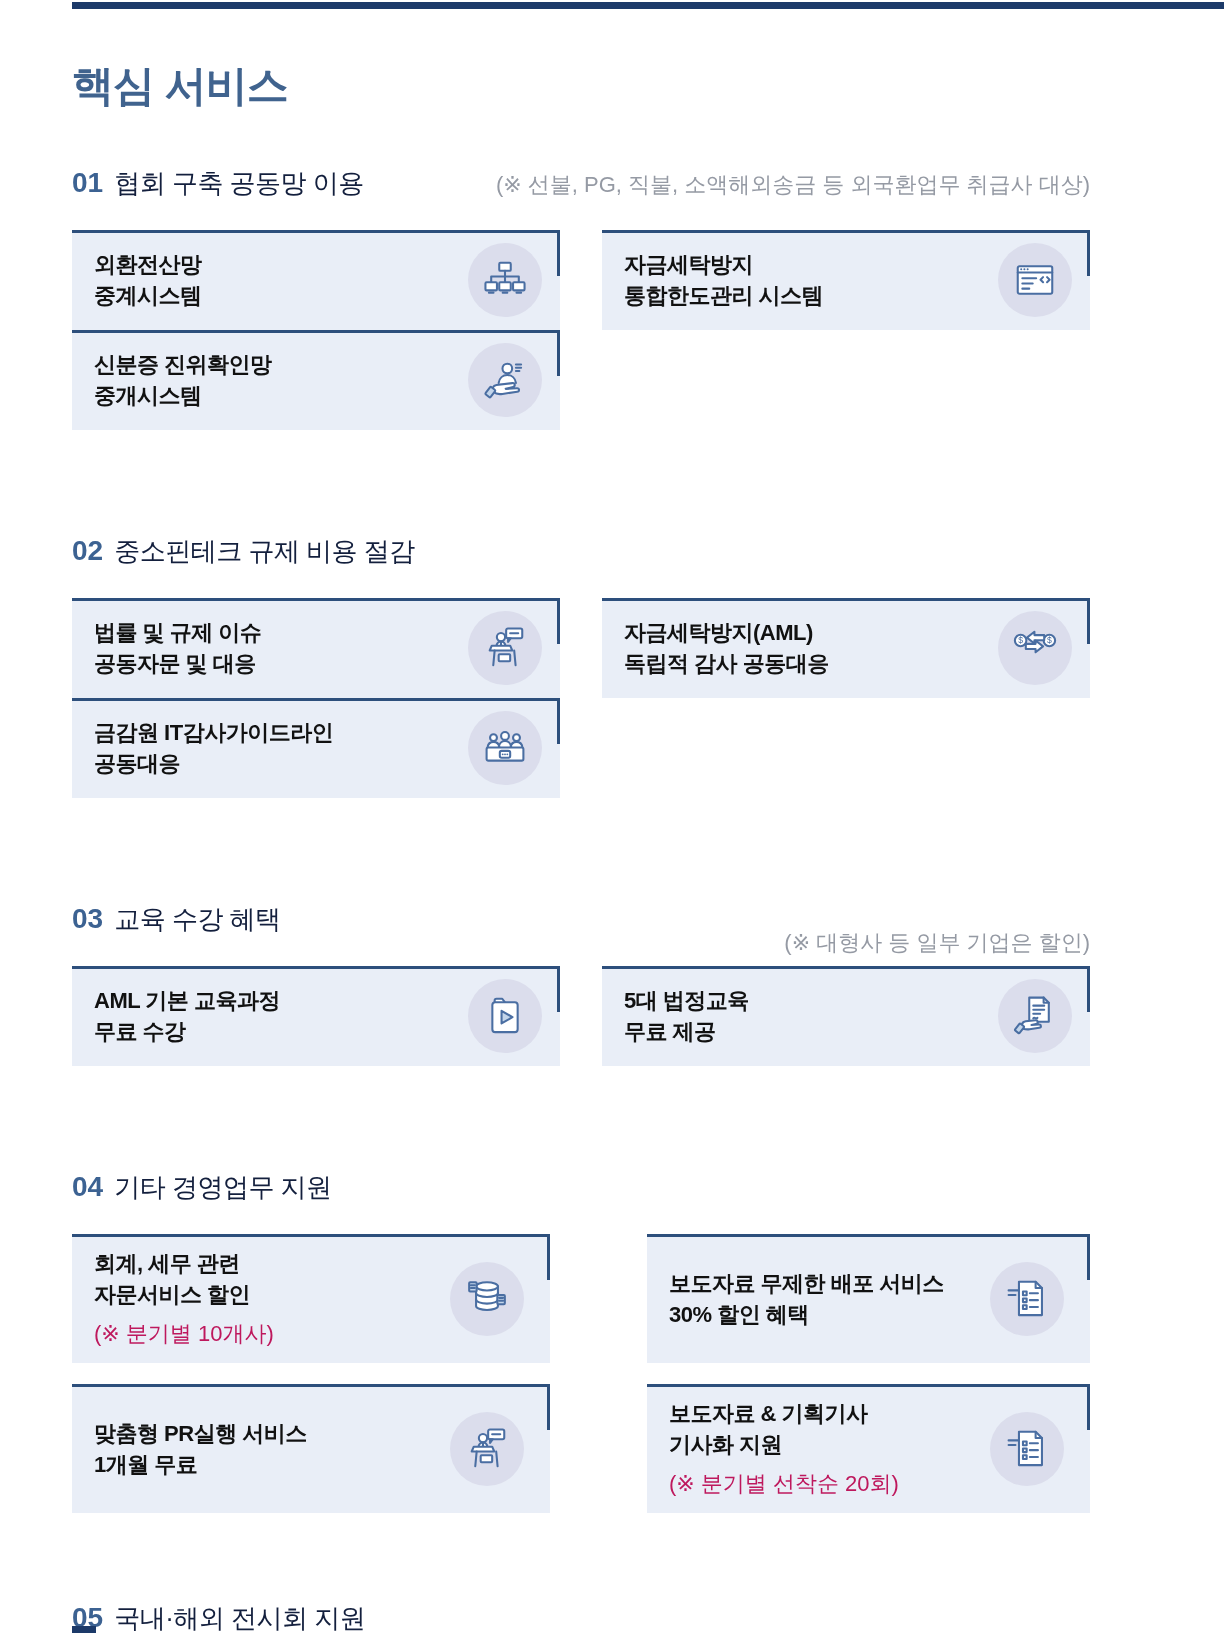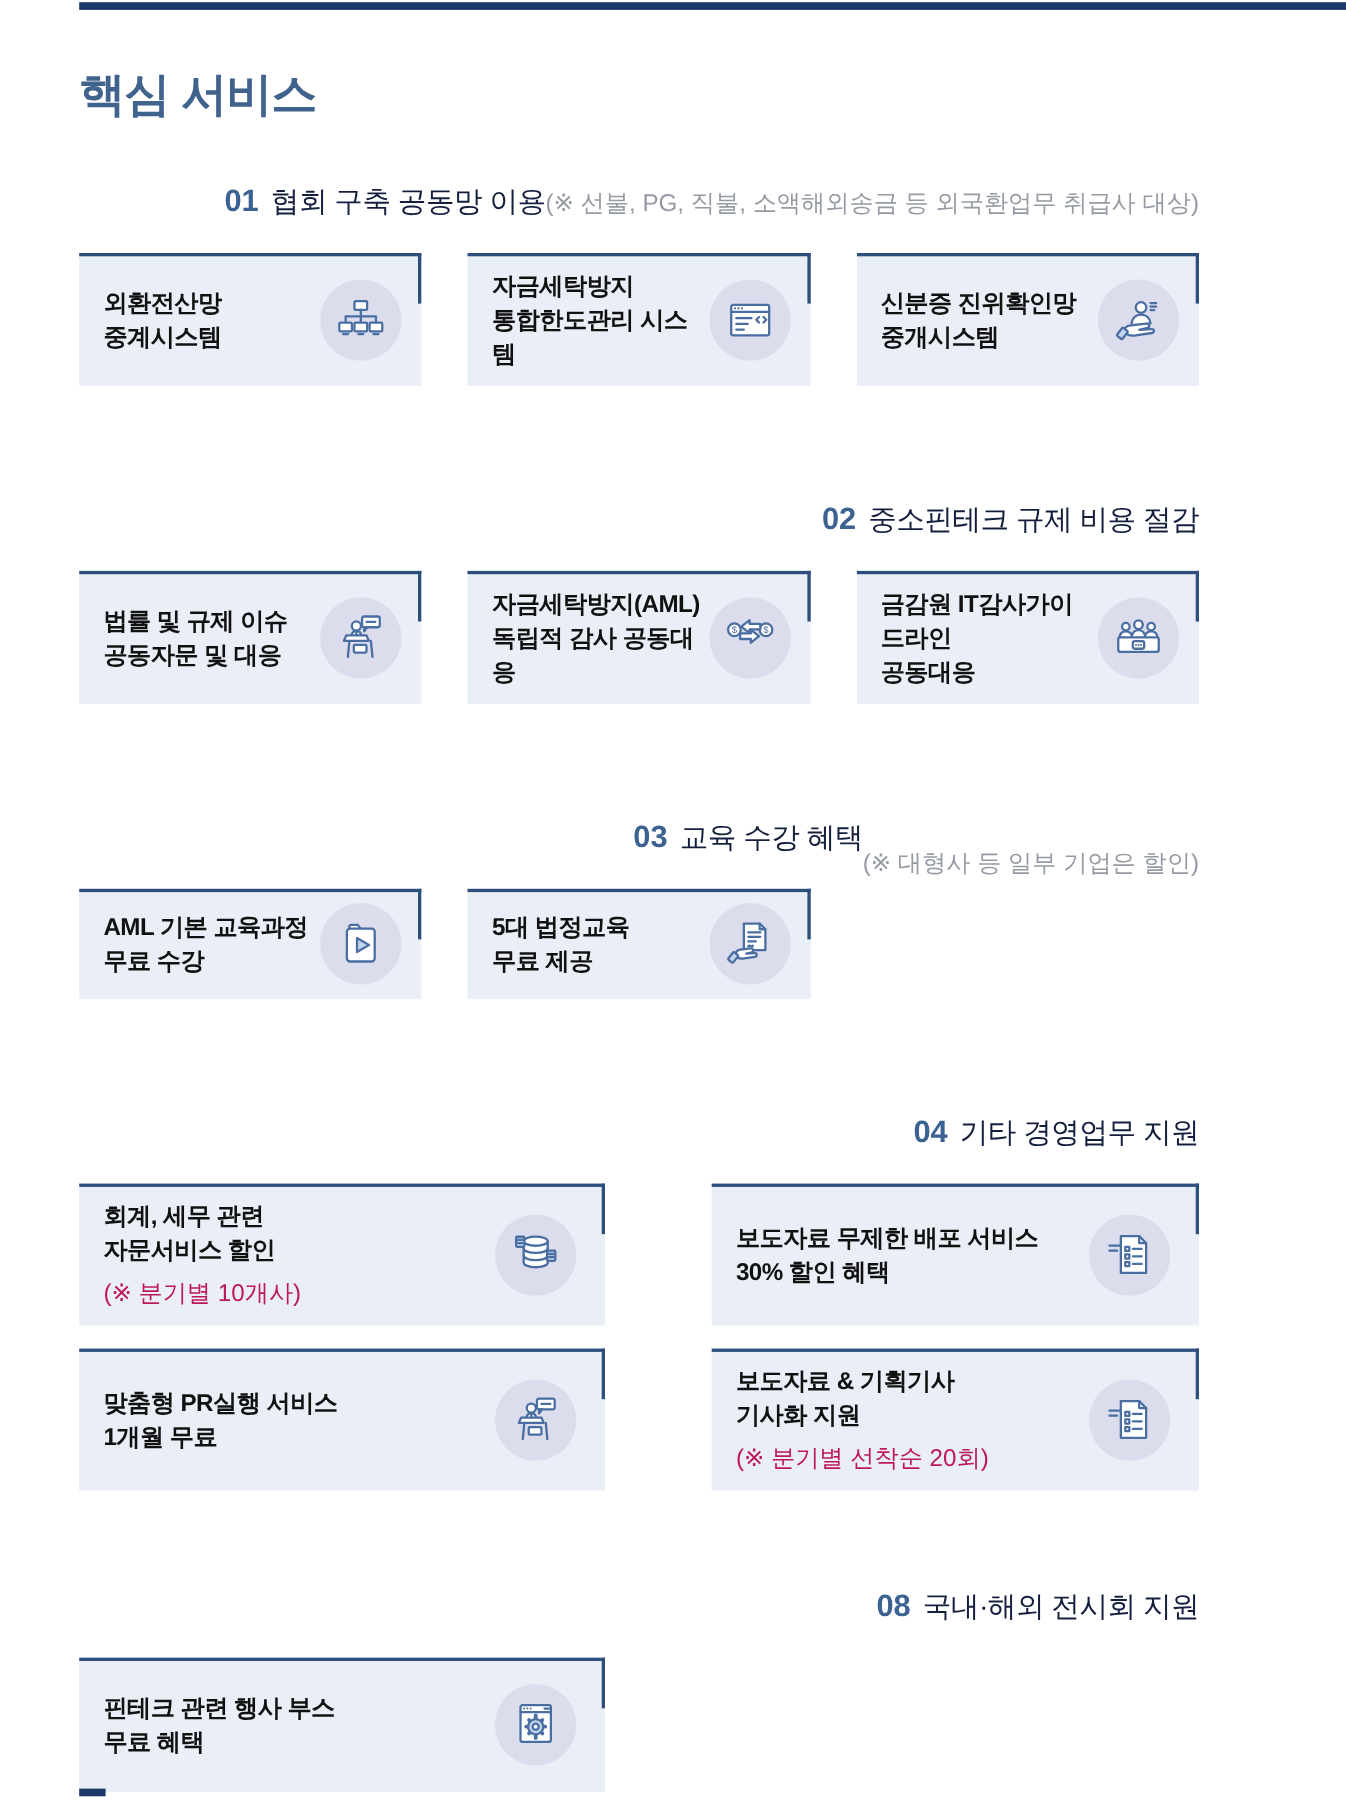--- a/index.html
+++ b/index.html
@@ -18,28 +18,28 @@
     width:1224px;height:1638px;background:#ffffff;position:relative;overflow:hidden;
     font-family:"Liberation Sans","DejaVu Sans",sans-serif;
   }
   .top-rule{position:absolute;top:2px;left:72px;width:1152px;height:7px;background:var(--navy);}
   .bottom-rule{position:absolute;top:1626px;left:72px;width:24px;height:7px;background:var(--navy);}
   .content{padding:58px 134px 15px 72px;}
   h1.page-title{margin:0;font-size:42px;font-weight:bold;color:#40638e;letter-spacing:-1px;}
   .svc-section{margin-top:104px;}
   #sections .svc-section:first-child{margin-top:52px;}
   #sections .svc-section:last-child{margin-top:88px;}
-  .sec-header{display:flex;justify-content:flex-end;align-items:baseline;}
+  .sec-header{display:flex;justify-content:space-between;align-items:baseline;}
   .sec-heading{display:flex;gap:11px;align-items:baseline;margin:0;}
   .sec-num{font-size:28px;font-weight:600;color:var(--steel);}
   .sec-title{font-size:26px;font-weight:400;color:var(--head-dark);letter-spacing:-0.5px;}
   .sec-note{font-size:22px;color:var(--grey);white-space:nowrap;}
   .sec-note.low{transform:translateY(22px);}
   .card-grid{margin-top:29px;display:grid;}
-  .cols-3{grid-template-columns:repeat(3,1fr);column-gap:42px;}
+  .cols-3{grid-template-columns:repeat(2,1fr);column-gap:42px;}
   .cols-2{grid-template-columns:478px 1fr;column-gap:97px;row-gap:21px;}
   .card{
     position:relative;background:var(--card-bg);
     display:flex;align-items:center;justify-content:space-between;
     padding:0 18px 0 22px;
   }
   .cols-3 .card{min-height:100px;}
   .cols-2 .card{min-height:122px;padding-right:26px;}
   .card::before{content:"";position:absolute;left:0;top:0;right:0;height:3px;background:var(--card-border);}
   .card::after{content:"";position:absolute;right:0;top:0;width:3px;height:46px;background:var(--card-border);}
@@ -298,21 +298,21 @@
                   <rect x="16.5" y="25.5" width="3.2" height="3.2" fill="#fff"></rect>
                   <path d="M22.5 15h7M22.5 21h7M22.5 27h7"></path>
                 </svg>
               </div>
             </div>
           </div>
         </section>
         <section class="svc-section">
           <div class="sec-header">
             <h2 class="sec-heading">
-              <span class="sec-num">08</span>
+              <span class="sec-num">05</span>
               <span class="sec-title">국내·해외 전시회 지원</span>
             </h2>
           </div>
           <div class="card-grid cols-2">
             <div class="card">
               <div class="card-text">
                 <p class="card-title">핀테크 관련 행사 부스
 무료 혜택</p>
               </div>
               <div class="icon-circle">

